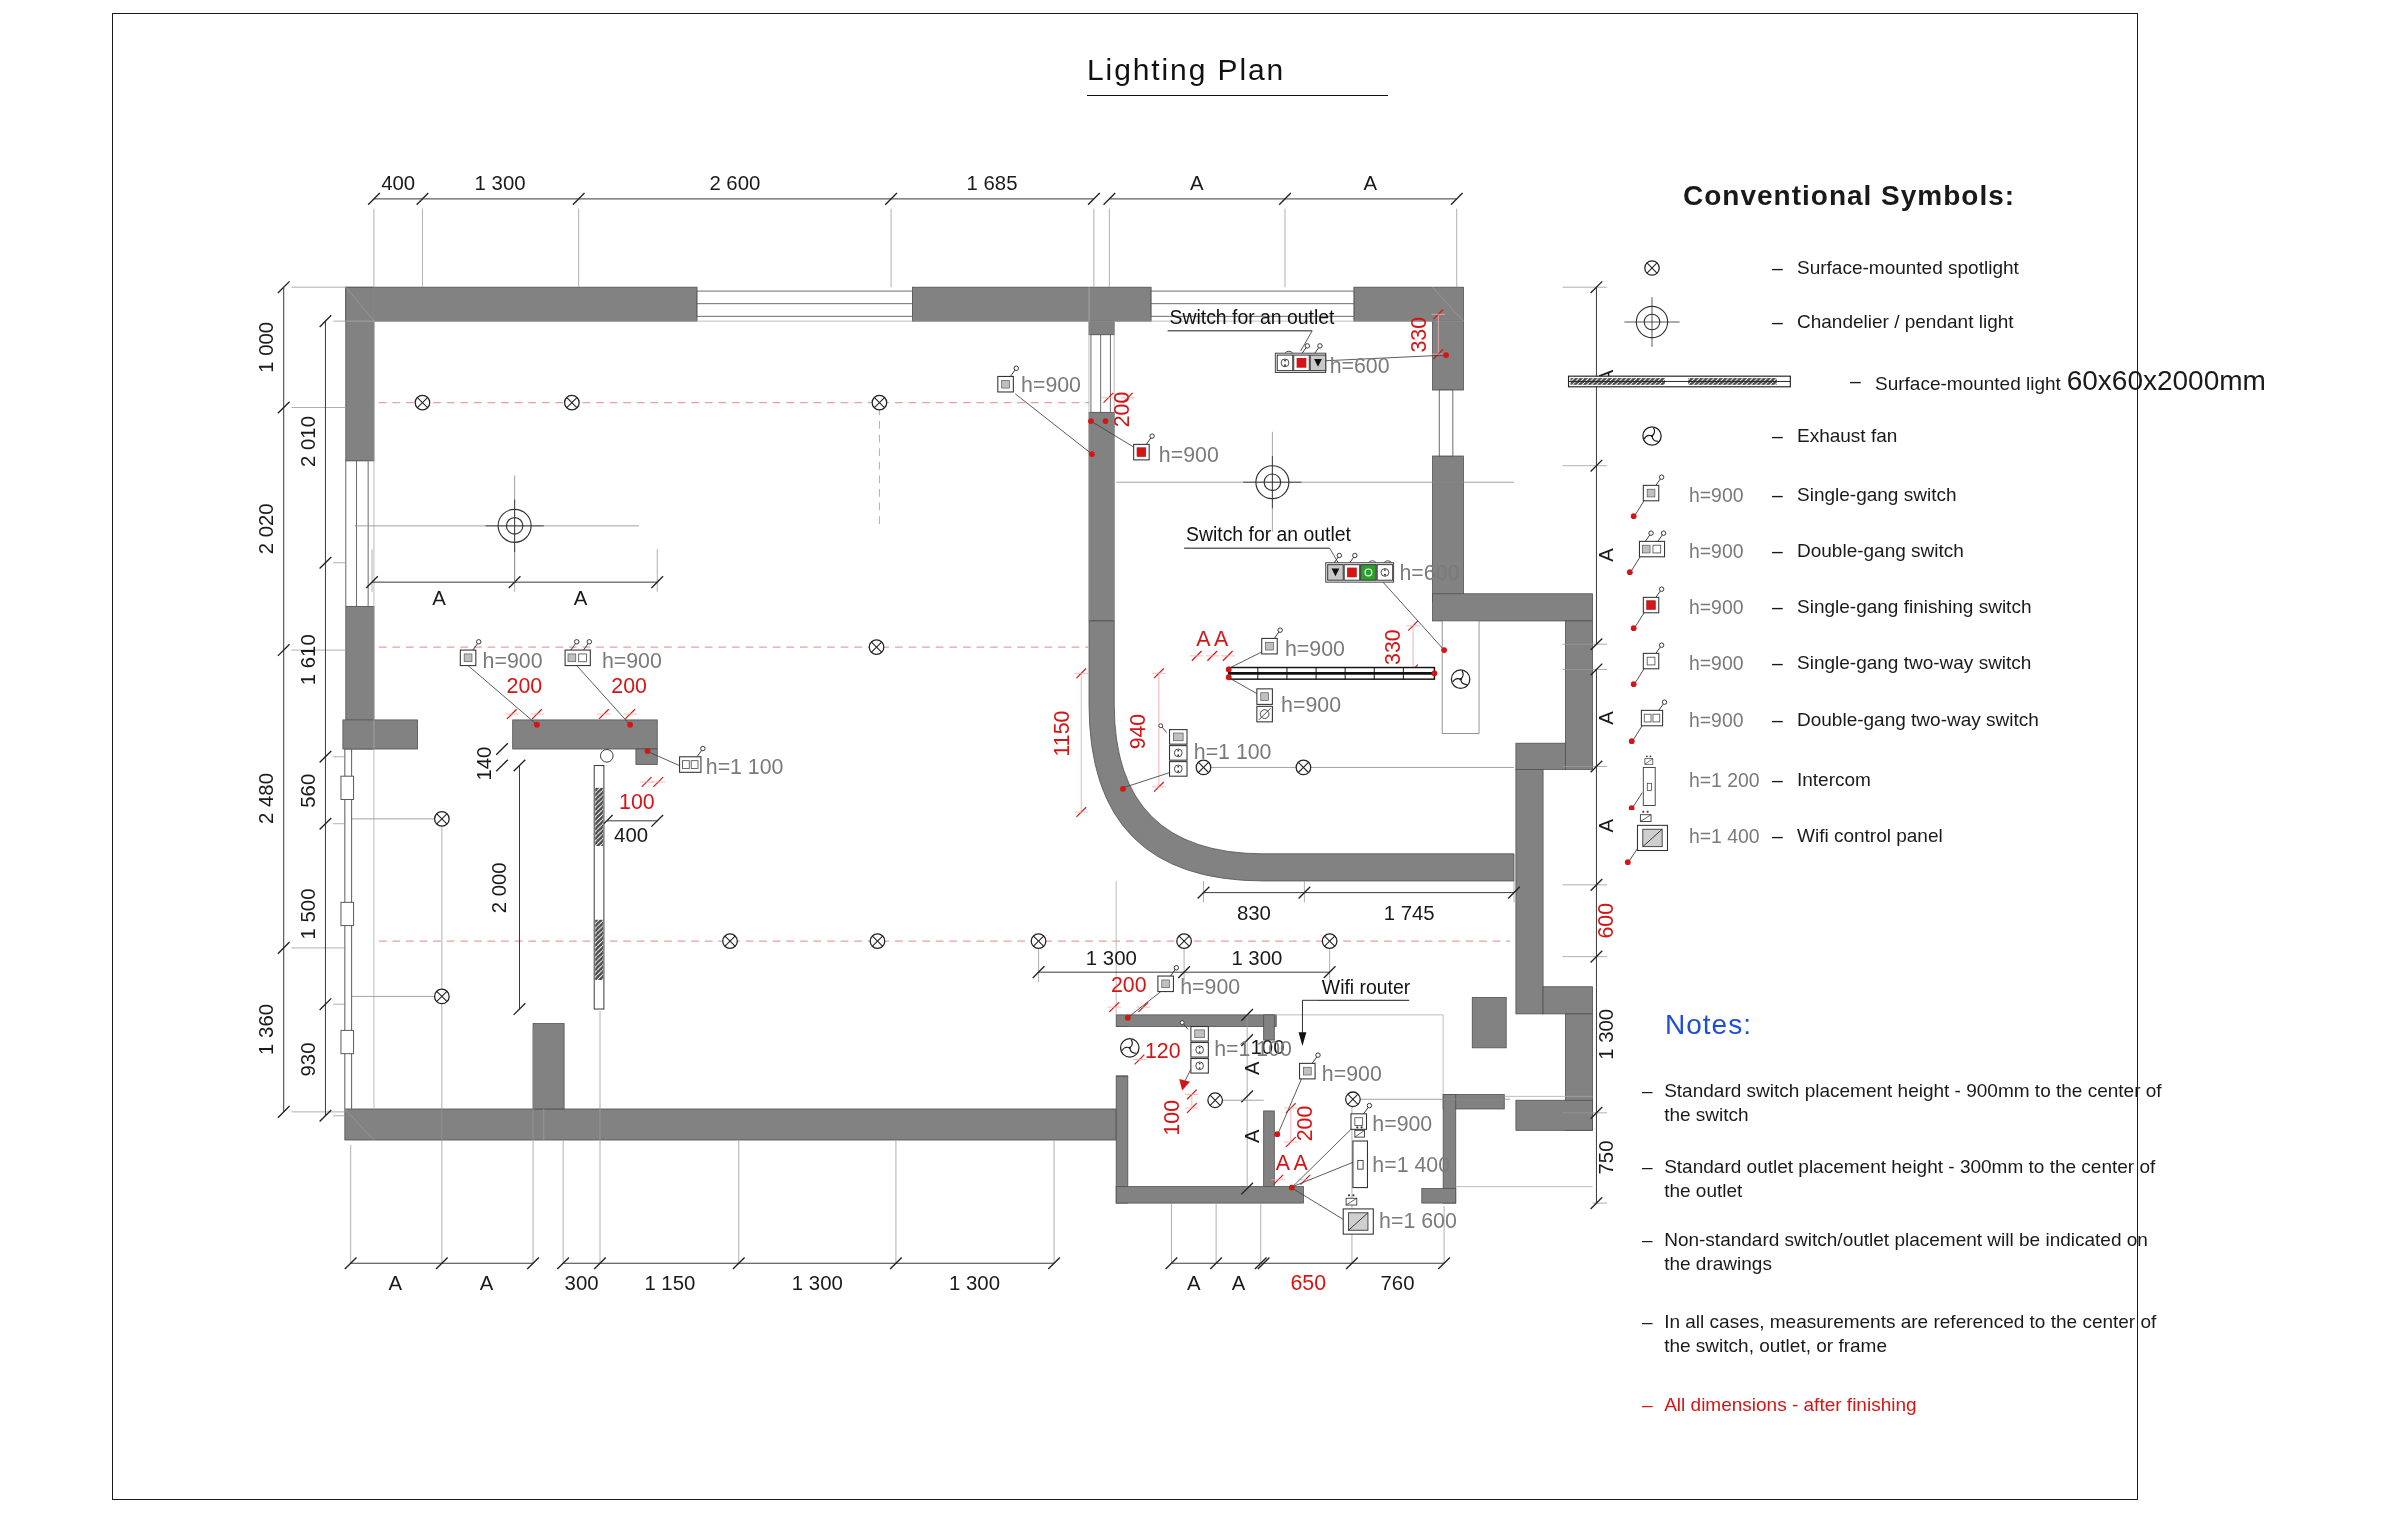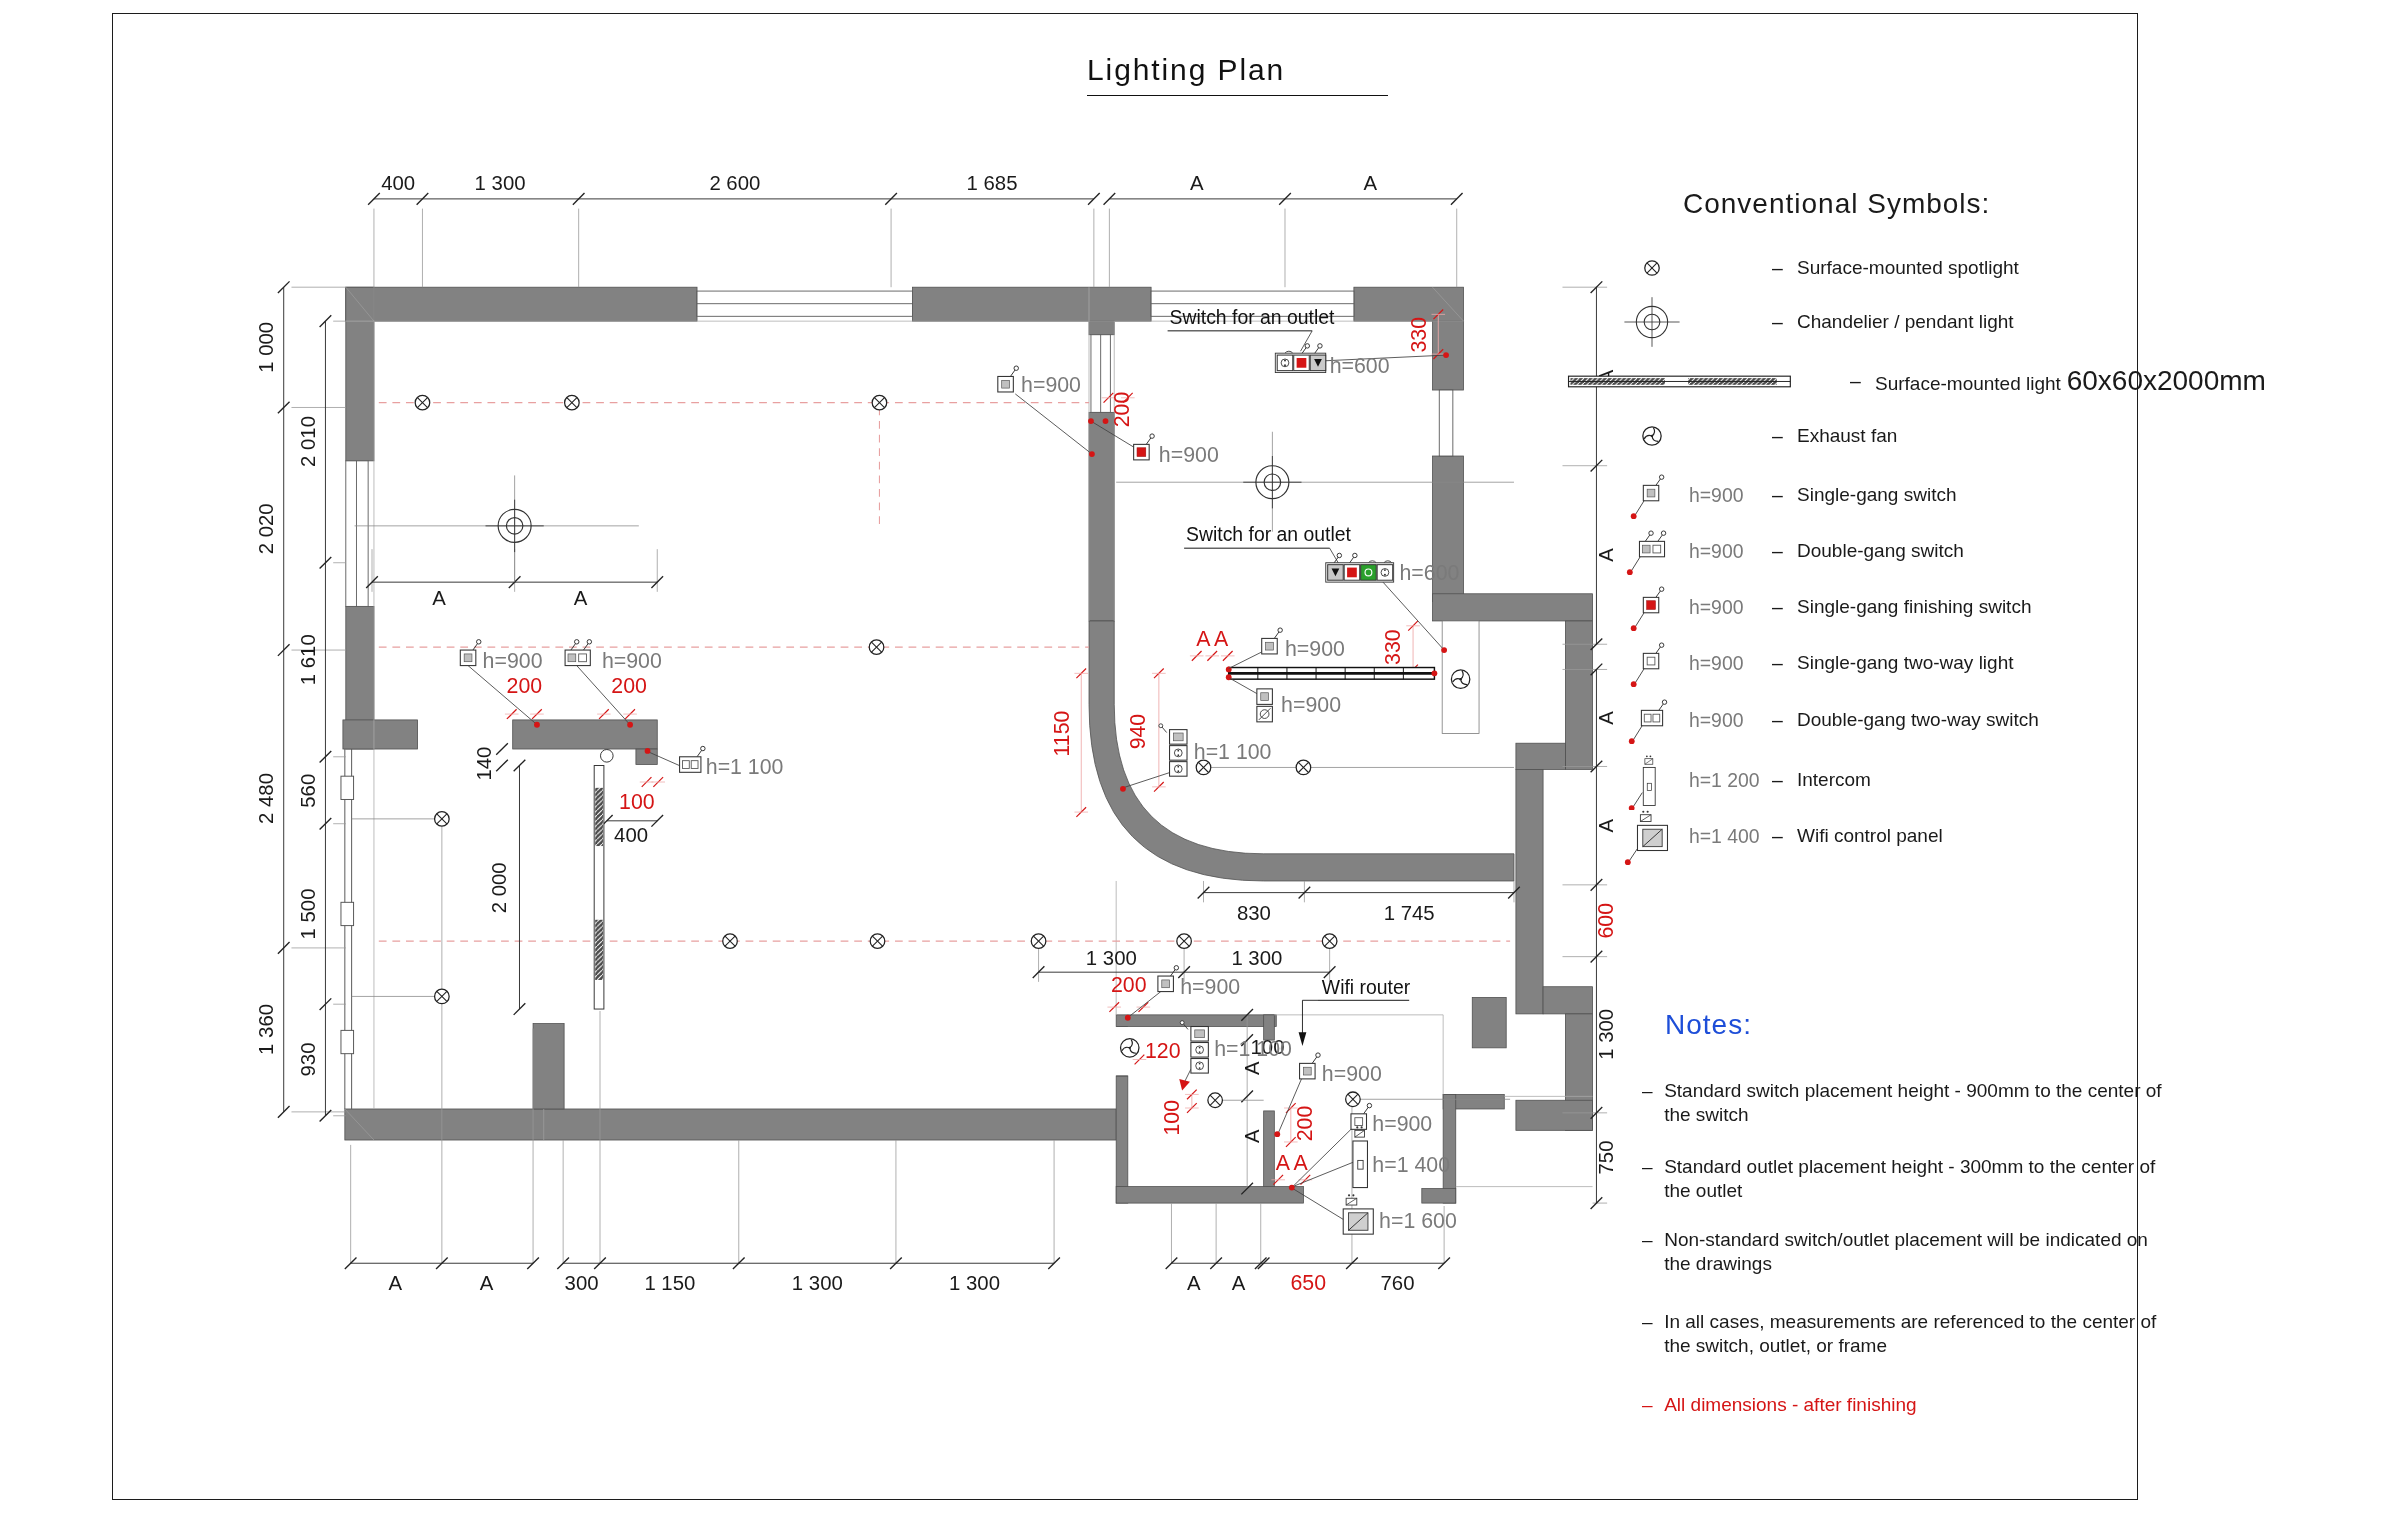--- a/index.html
+++ b/index.html
@@ -4,21 +4,21 @@
 <style>
   html,body{margin:0;padding:0;background:#ffffff;}
   .sheet{position:relative;width:2407px;height:1532px;background:#ffffff;overflow:hidden;
          font-family:"Liberation Sans",sans-serif;}
   .frame{position:absolute;left:112px;top:12.6px;width:2024px;height:1485px;border:1.9px solid #1c1c1c;}
   #plan{position:absolute;left:0;top:0;}
   .title{position:absolute;left:1087px;top:53px;width:301px;text-align:left;
          font-size:30px;color:#111;letter-spacing:1.9px;border-bottom:1.9px solid #111;padding-bottom:7.8px;}
   
   .legend{position:absolute;left:1615px;top:180px;width:776px;}
-  .lg-head{position:absolute;left:68px;top:8px;font-size:28px;color:#1a1a1a;letter-spacing:1px;}
+  .lg-head{position:absolute;left:68px;top:0;font-size:28px;color:#1a1a1a;letter-spacing:1px;font-weight:bold;}
   .lg-row{position:absolute;left:0;display:flex;align-items:center;height:54px;}
   .lg-sym{width:74px;flex:none;display:flex;justify-content:center;}
   .lg-h{width:83px;flex:none;font-size:19.4px;color:#7a7a7a;white-space:nowrap;}
   .lg-dash{width:25px;flex:none;font-size:19.4px;color:#1a1a1a;}
   .lg-label{font-size:19px;color:#1a1a1a;white-space:nowrap;}
   .lg-size{font-size:28px;color:#1a1a1a;margin-left:5.8px;}
   
   .notes{position:absolute;left:1642px;top:1009px;width:543px;}
   .nt-head{position:absolute;left:23px;top:0;font-size:28px;color:#1d4ed8;letter-spacing:1px;}
   .note{position:absolute;left:0;display:flex;gap:11.6px;width:524px;font-size:19px;
@@ -708,21 +708,21 @@
     <div class="lg-row" style="top:456px">
       <div class="lg-sym">
         <svg width="72" height="54" viewBox="-28 -18 74 56">
             <line x1="-8" y1="30" x2="2" y2="14" stroke="#333" stroke-width="0.9"></line>
             <use href="#rdot" x="-10" y="32"></use>
             <use href="#sw1w"></use>
           </svg>
         </div>
       <span class="lg-h">h=900</span>
       <span class="lg-dash">–</span>
-      <span class="lg-label">Single-gang two-way light</span>
+      <span class="lg-label">Single-gang two-way switch</span>
     </div>
     <div class="lg-row" style="top:513px">
       <div class="lg-sym">
         <svg width="72" height="54" viewBox="-26 -18 74 56">
             <line x1="-8" y1="30" x2="2" y2="14" stroke="#333" stroke-width="0.9"></line>
             <use href="#rdot" x="-10" y="32"></use>
             <use href="#sw2w"></use>
           </svg>
         </div>
       <span class="lg-h">h=900</span>

